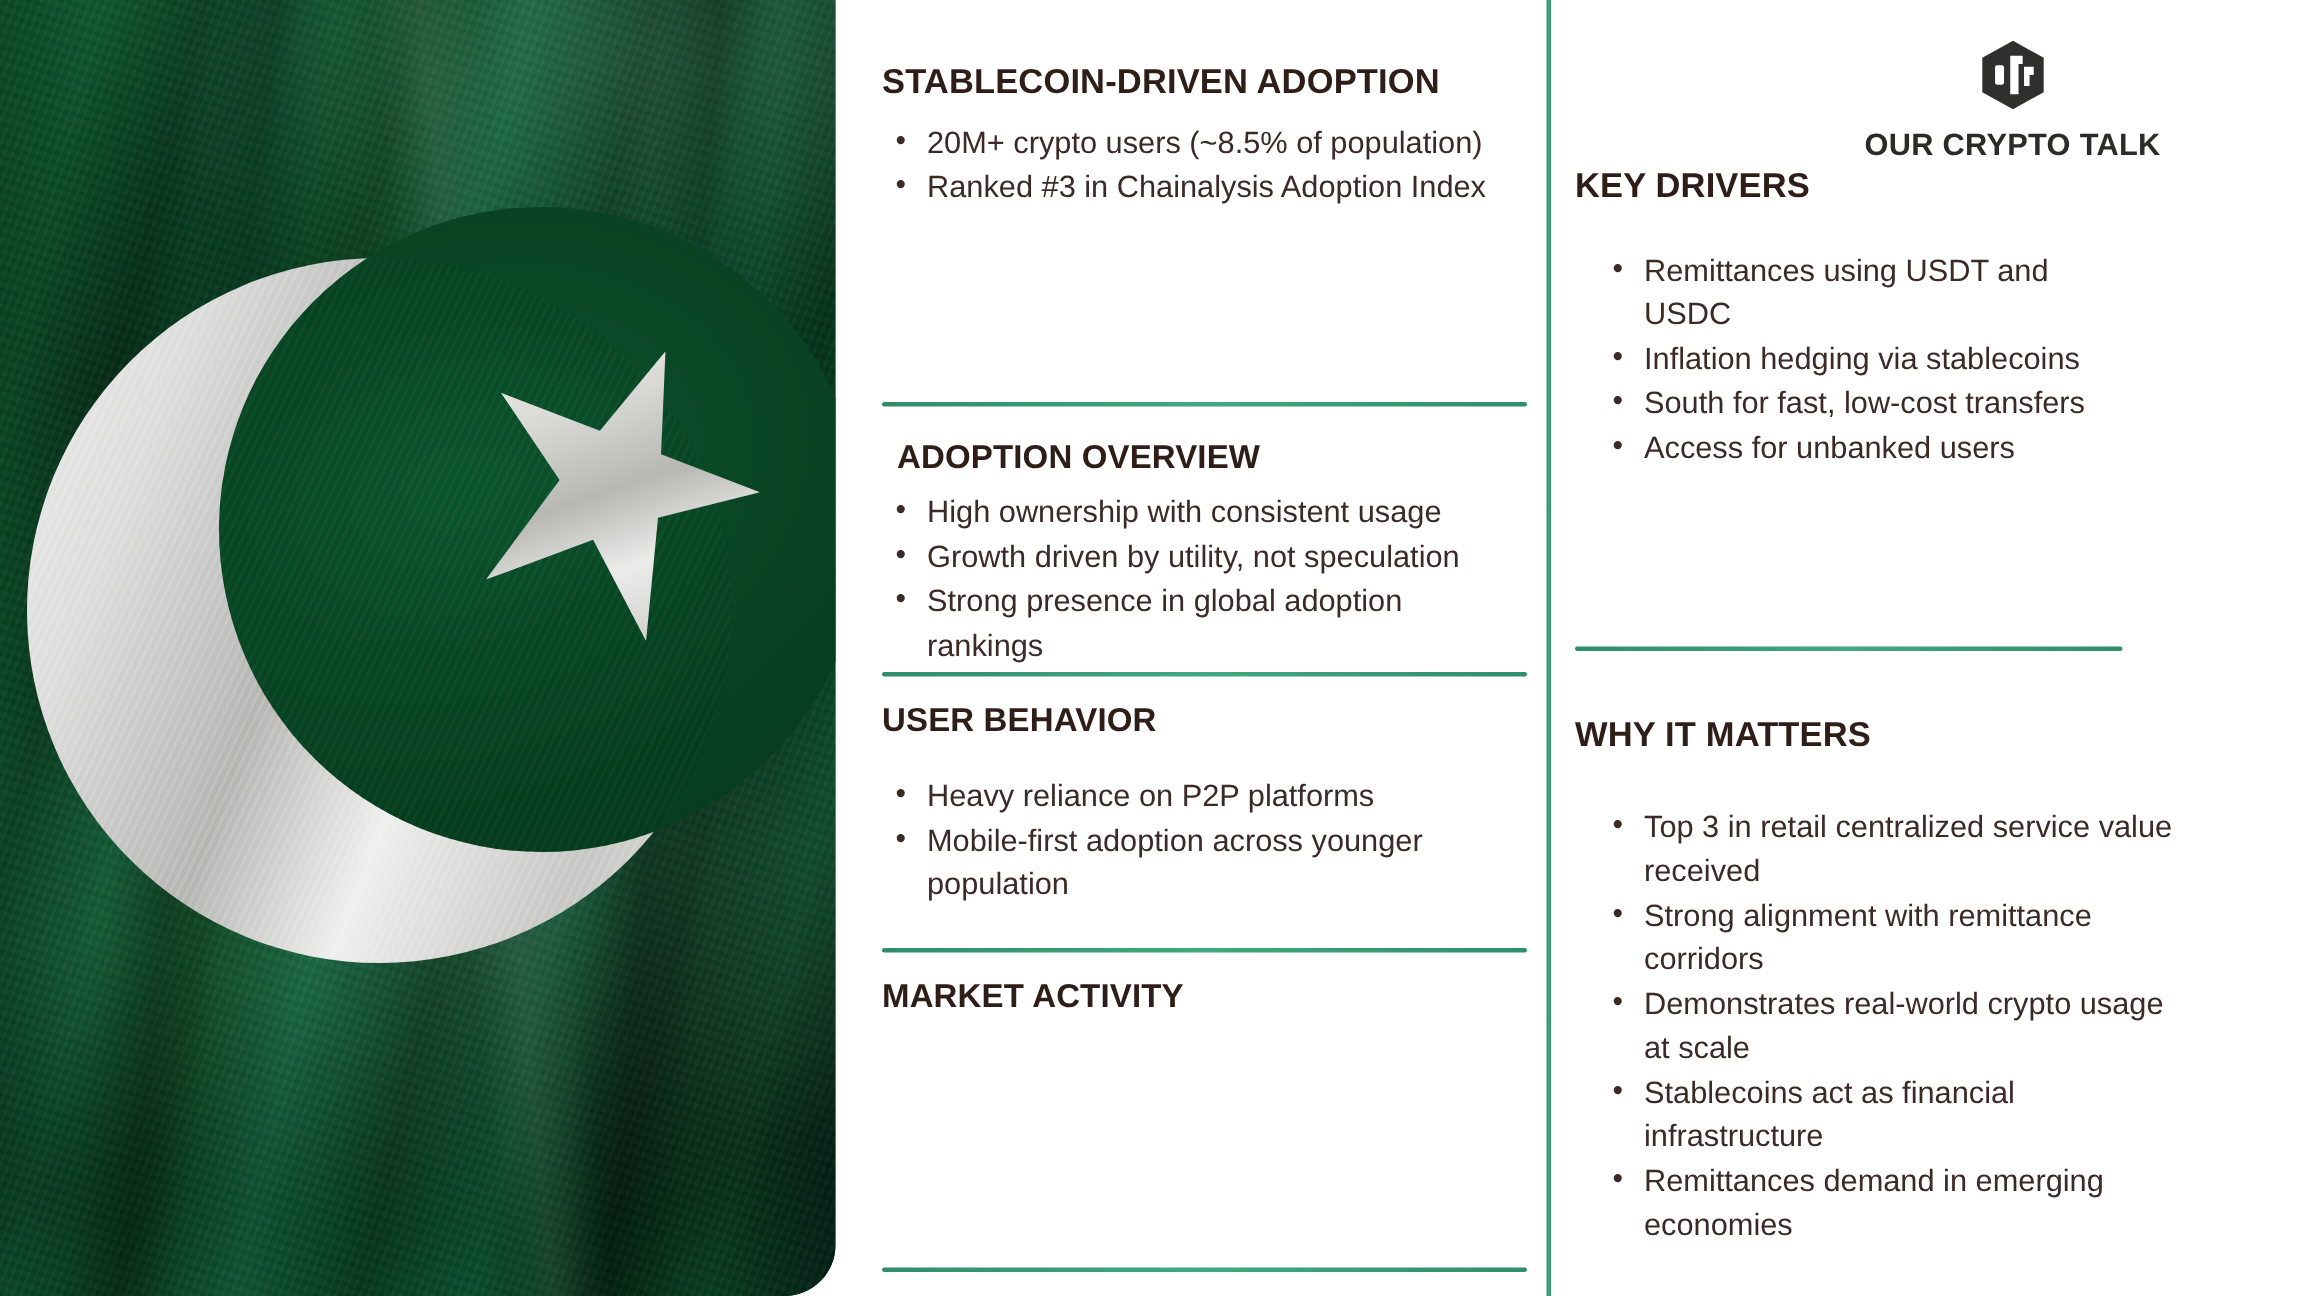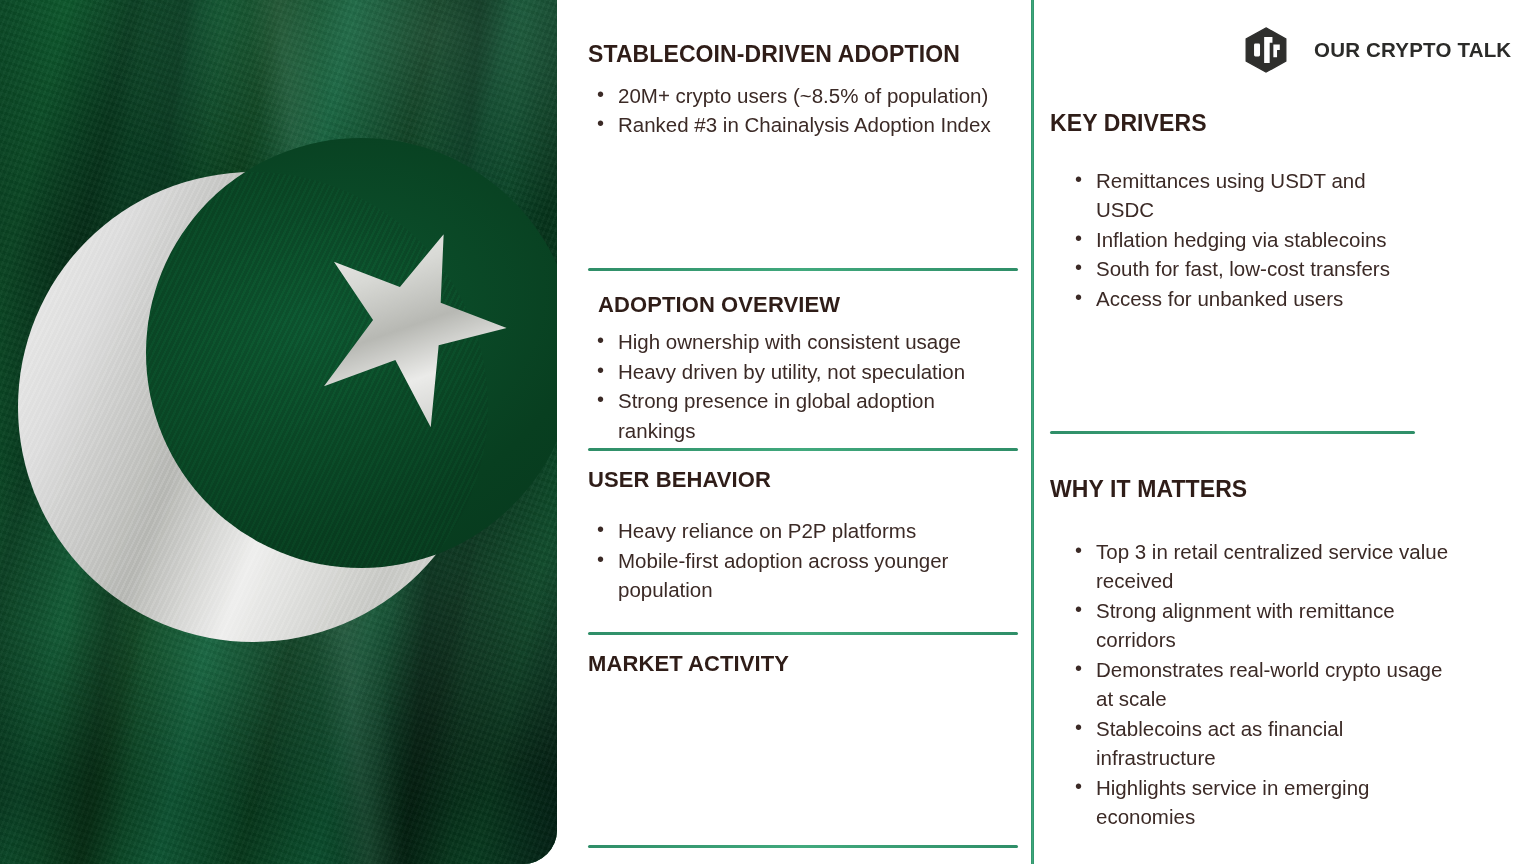--- a/index.html
+++ b/index.html
@@ -89,21 +89,21 @@
   
   .col-mid{
     position:absolute; left:588px; top:0; width:430px; height:864px;
   }
   .col-right{
     position:absolute; left:1050px; top:0; width:452px; height:724px;
   }
 
   .brand{
     position:absolute; left:1243px; top:27px;
-    display:flex; align-items:center; gap:25px;
+    display:flex; align-items:center; gap:12px;flex-direction:column;
   }
   .brand-mark{ width:46px; height:46px; display:block; }
   .brand-name{
     font-size:20.5px; font-weight:700; letter-spacing:.2px;
     color:#2b2b29; white-space:nowrap;
   }
 
   .sec-head{
     font-size:22px; font-weight:700; letter-spacing:.1px;
     color:#2f1d18; line-height:1.2;
@@ -166,21 +166,21 @@
     </div>
 
     <div class="blk" style="top:268px;">
       <div class="h-rule"></div>
     </div>
 
     <div class="blk" style="top:292px;">
       <div class="sec-head" style="padding-left:10px;">ADOPTION OVERVIEW</div>
       <ul class="bullets" style="margin-top:9px;">
         <li>High ownership with consistent usage</li>
-        <li>Heavy driven by utility, not speculation</li>
+        <li>Growth driven by utility, not speculation</li>
         <li>Strong presence in global adoption rankings</li>
       </ul>
     </div>
 
     <div class="blk" style="top:448px;">
       <div class="h-rule"></div>
     </div>
 
     <div class="blk" style="top:467px;">
       <div class="sec-head">USER BEHAVIOR</div>
@@ -220,19 +220,19 @@
       <div class="h-rule"></div>
     </div>
 
     <div class="blk" style="top:476px; width:400px;">
       <div class="sec-head big">WHY IT MATTERS</div>
       <ul class="bullets right" style="margin-top:33px;">
         <li>Top 3 in retail centralized service value received</li>
         <li>Strong alignment with remittance corridors</li>
         <li>Demonstrates real-world crypto usage at scale</li>
         <li>Stablecoins act as financial infrastructure</li>
-        <li>Highlights service in emerging economies</li>
+        <li>Remittances demand in emerging economies</li>
       </ul>
     </div>
 
   </div>
 
 </div>
 
 </body></html>

